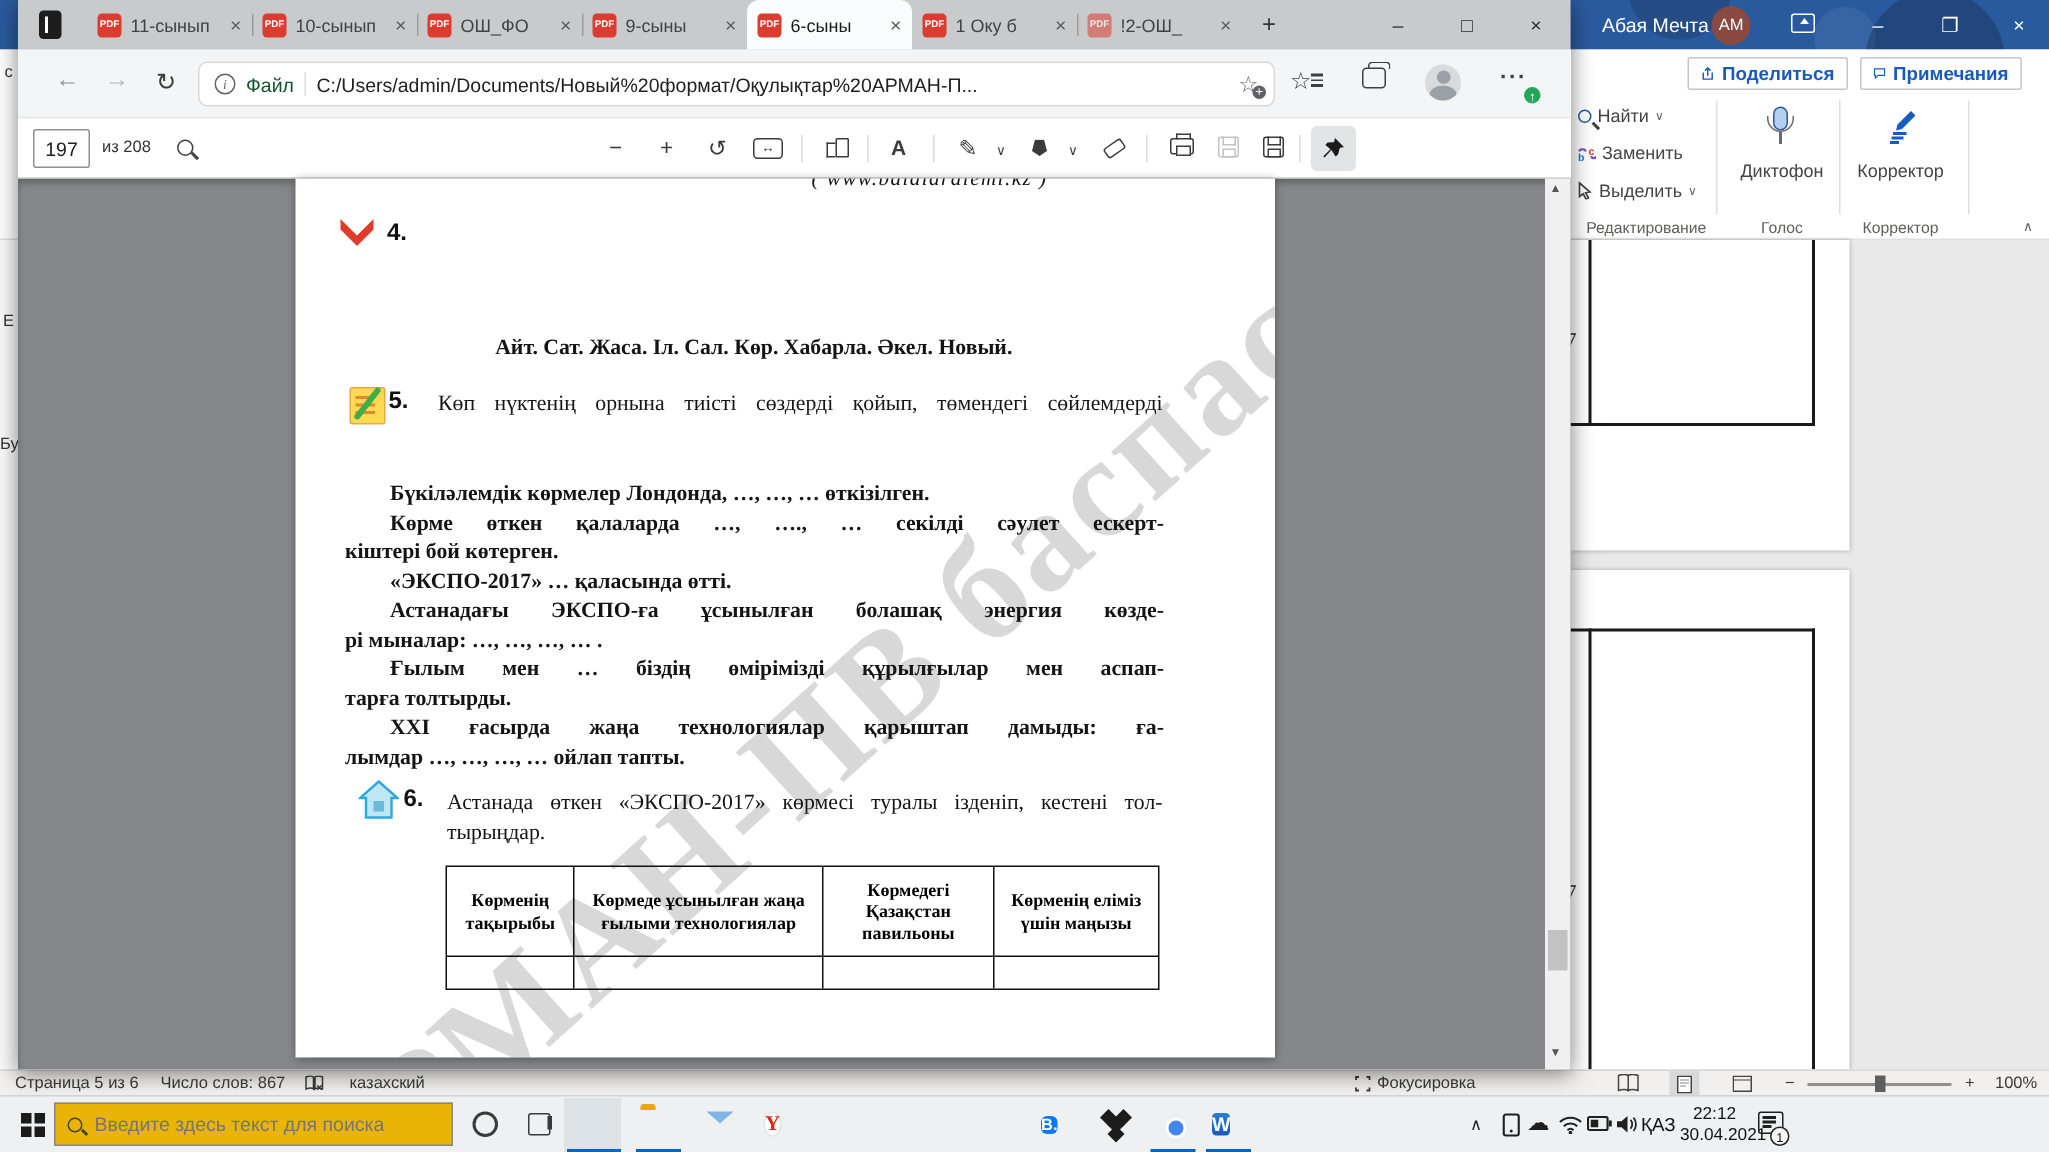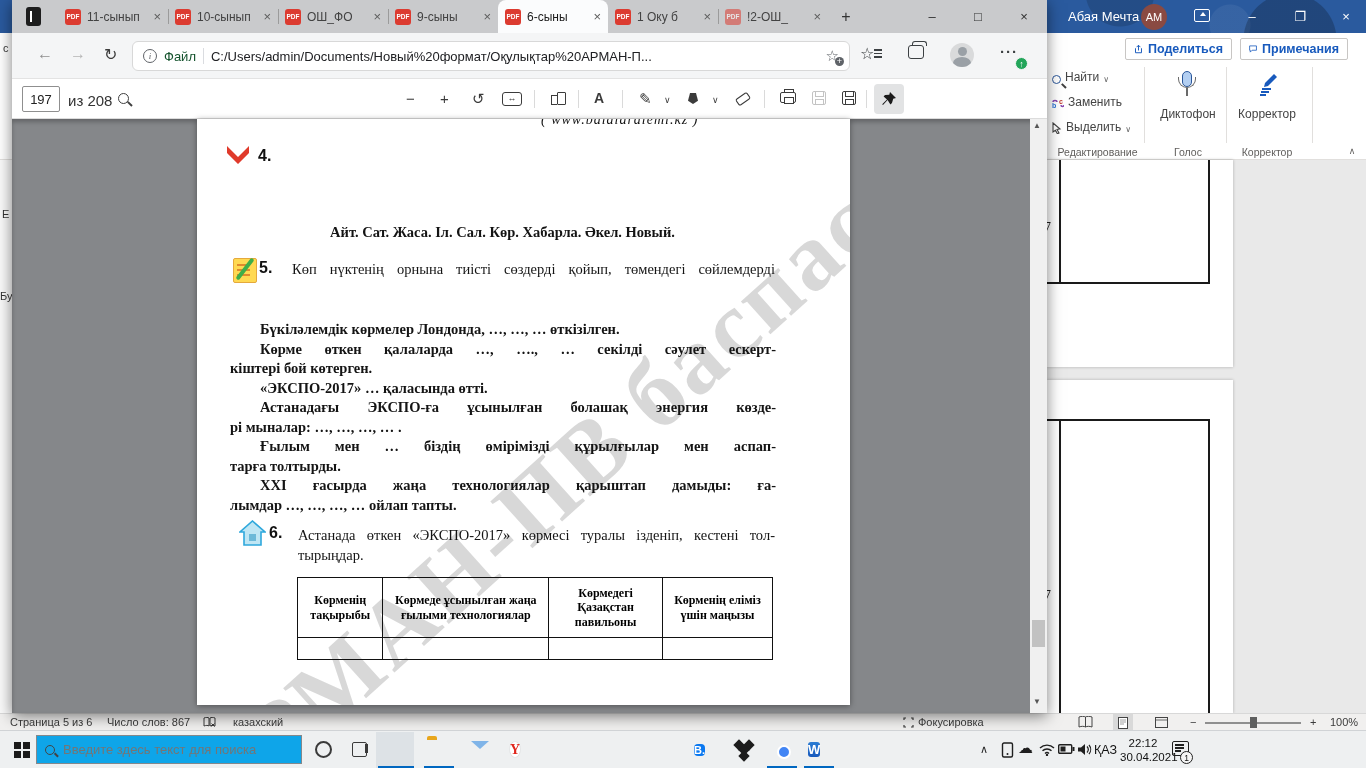--- a/index.html
+++ b/index.html
@@ -16,21 +16,21 @@
 .w-title span{color:#fff}
 .wt-name{position:absolute;left:1068px;top:0;height:33px;line-height:33px;font-size:13px;color:#fff}
 .avatar{position:absolute;left:1141px;top:4px;width:26px;height:26px;border-radius:50%;background:#8a4a42;color:#fff;
  font-size:11px;text-align:center;line-height:26px}
 .wt-btn{position:absolute;top:0;width:40px;height:33px;text-align:center;line-height:33px;color:#fff;font-size:13px}
 .ribbonopts{position:absolute;left:1194px;top:9px;width:16px;height:13px;border:1.4px solid #fff;border-radius:2px}
 .ribbonopts:after{content:"";position:absolute;left:5px;top:2px;width:0;height:0;border:3px solid transparent;border-bottom:4px solid #fff;top:-1px}
 .w-ribbon{position:absolute;left:0;top:33px;width:1366px;height:127px;background:#fff;border-bottom:1px solid #e1dfdd}
 .rbtn{position:absolute;top:5px;height:22px;border:1px solid #c8c6c4;border-radius:2px;background:#fff;
  font-size:12.5px;font-weight:bold;color:#185abd;display:flex;align-items:center;gap:5px;padding:0 8px}
-.rtxt{font-size:12px;color:#444;display:flex;align-items:flex-end;gap:4px;position:absolute}
+.rtxt{font-size:12px;color:#444;display:flex;align-items:center;gap:4px;position:absolute}
 .caret{font-size:8px;color:#666}
 .vsep{position:absolute;top:34px;width:1px;height:76px;background:#e1dfdd}
 .grp{position:absolute;top:113px;font-size:10.5px;color:#605e5c;text-align:center}
 .micwrap{position:absolute;left:1178px;top:38px;width:18px;height:30px}
 .miccap{position:absolute;left:4px;top:0;width:10px;height:16px;background:#b3cff2;border:1.5px solid #2b579a;border-radius:5px}
 .micarc{position:absolute;left:0;top:6px;width:18px;height:11px;border:1.5px solid #6a6a6a;border-top:none;border-radius:0 0 10px 10px}
 .micstem{position:absolute;left:8px;top:17px;width:1.5px;height:8px;background:#6a6a6a}
 .penicon{position:absolute;left:1254px;top:38px;width:26px;height:26px}
 .w-doc{position:absolute;left:0;top:160px;width:1366px;height:553px;background:#e9e9e9}
 .wpage{position:absolute;background:#fff;box-shadow:0 0 3px rgba(0,0,0,.25)}
@@ -68,21 +68,21 @@
 .favbar b i{display:block;width:8px;height:1.6px;background:#3c4043;margin:2px 0}
 .collec{position:absolute;left:896px;top:12px;width:16px;height:14px;border:1.6px solid #3c4043;border-radius:3px;background:#f4f5f6}
 .collec:after{content:"";position:absolute;left:3px;top:-5px;width:13px;height:4px;border:1.6px solid #3c4043;border-bottom:none;border-radius:3px 3px 0 0}
 .profile{position:absolute;left:938px;top:10px;width:24px;height:24px;border-radius:50%;background:#d9dadb;overflow:hidden}
 .profile:before{content:"";position:absolute;left:7.5px;top:4px;width:9px;height:9px;border-radius:50%;background:#9aa0a6}
 .profile:after{content:"";position:absolute;left:3px;top:14px;width:18px;height:12px;border-radius:50%;background:#9aa0a6}
 .dots{position:absolute;left:988px;top:10px;font-size:15px;font-weight:bold;color:#3c4043;letter-spacing:1px}
 .navbadge{position:absolute;left:1003px;top:24px;width:13px;height:13px;border-radius:50%;background:#23a55a;color:#fff;font-size:9px;line-height:13px;text-align:center;border:1.5px solid #f4f5f6}
 .ptb{position:absolute;left:0;top:79px;width:1035px;height:40px;background:#fff;border-bottom:1px solid #dcdcdc}
 .pagein{position:absolute;left:10px;top:7px;width:38px;height:26px;border:1px solid #8f8f8f;border-radius:2px;text-align:center;font-size:13px;color:#222;background:#fff}
-.ptotal{position:absolute;left:56px;top:13px;font-size:15px;color:#333}
+.ptotal{position:absolute;left:56px;top:13px;font-size:11px;color:#333}
 .mag{position:absolute;width:11px;height:11px;border:1.7px solid #3f3f3f;border-radius:50%}
 .mag:after{content:"";position:absolute;left:8px;top:9px;width:6px;height:1.7px;background:#3f3f3f;transform:rotate(45deg)}
 .ti{position:absolute;top:11px;font-size:15px;color:#3b3b3b}
 .tsep{position:absolute;top:11px;width:1px;height:18px;background:#dadada}
 .fitw{position:absolute;top:13px;width:20px;height:14px;border:1.5px solid #3b3b3b;border-radius:3px;font-size:9px;text-align:center;line-height:11px;color:#3b3b3b}
 .twopg{position:absolute;top:13px;width:9px;height:13px;border:1.5px solid #3b3b3b;border-radius:1px}
 .twopg:after{content:"";position:absolute;left:-7px;top:2px;width:5px;height:8px;border:1.5px solid #3b3b3b;border-right:none}
 .hlmark{position:absolute;top:14px;width:10px;height:11px;background:#3b3b3b;clip-path:polygon(20% 0,80% 0,100% 70%,50% 100%,0 70%)}
 .eras{position:absolute;top:16px;width:14px;height:8px;border:1.5px solid #3b3b3b;border-radius:2px;transform:rotate(-35deg)}
 .printi{position:absolute;top:13px;width:16px;height:11px;border:1.5px solid #3b3b3b;border-radius:2px}
@@ -115,21 +115,21 @@
 
 .chev4{position:absolute;left:28px;top:26px;width:26px;height:22px}
 .note5{position:absolute;left:36px;top:139px;width:24px;height:25px;background:#ffd952;border:1px solid #e5a93c;border-radius:2px}
 .note5 i{position:absolute;left:3px;width:13px;height:1.6px;background:#e08a2d}
 .note5 b{position:absolute;left:9px;top:-3px;width:4px;height:26px;background:#3fae49;transform:rotate(38deg);border-radius:2px}
 .house6{position:absolute;left:42px;top:401px;width:27px;height:27px}
 
 .taskbar{position:absolute;left:0;top:730px;width:1366px;height:38px;background:#eef0f1;border-top:1px solid #d0d3d6}
 .startgrid{position:absolute;left:14px;top:11px;width:16px;height:16px;display:grid;grid-template-columns:7px 7px;grid-gap:2px}
 .startgrid i{background:#1b1b1b;width:7px;height:7px}
-.sbox{position:absolute;left:36px;top:4px;width:266px;height:29px;background:#0ea5e9;border:1px solid #83888c;display:flex;align-items:center;padding:0 8px;gap:8px}
+.sbox{position:absolute;left:36px;top:4px;width:266px;height:29px;background:#eab308;border:1px solid #83888c;display:flex;align-items:center;padding:0 8px;gap:8px}
 .sbox input{border:none;outline:none;font-size:13px;flex:1;color:#333;background:transparent;font-family:inherit}
 .smag{width:10px;height:10px;border:1.6px solid #444;border-radius:50%;position:relative;flex:none}
 .smag:after{content:"";position:absolute;left:8px;top:8px;width:5px;height:1.6px;background:#444;transform:rotate(45deg)}
 .cortana{position:absolute;left:315px;top:10px;width:17px;height:17px;border:2px solid #3a3a3a;border-radius:50%}
 .tview{position:absolute;left:352px;top:11px;width:15px;height:15px;border:1.7px solid #3a3a3a;border-radius:2px}
 .tview:after{content:"";position:absolute;left:12px;top:1px;width:3px;height:9px;background:#3a3a3a}
 .tkic{position:absolute;top:8px;width:23px;height:23px}
 .hl{position:absolute;top:1px;width:38px;height:36px;background:#dde2e6}
 .ul{position:absolute;top:35px;height:3px;background:#0067c0}
 .edgeic{width:23px;height:23px;border-radius:50%;background:radial-gradient(circle at 35% 30%,#8ee6f3 0 15%,#35c1f1 40%,#0b7bd8 75%,#0a5fb4)}

